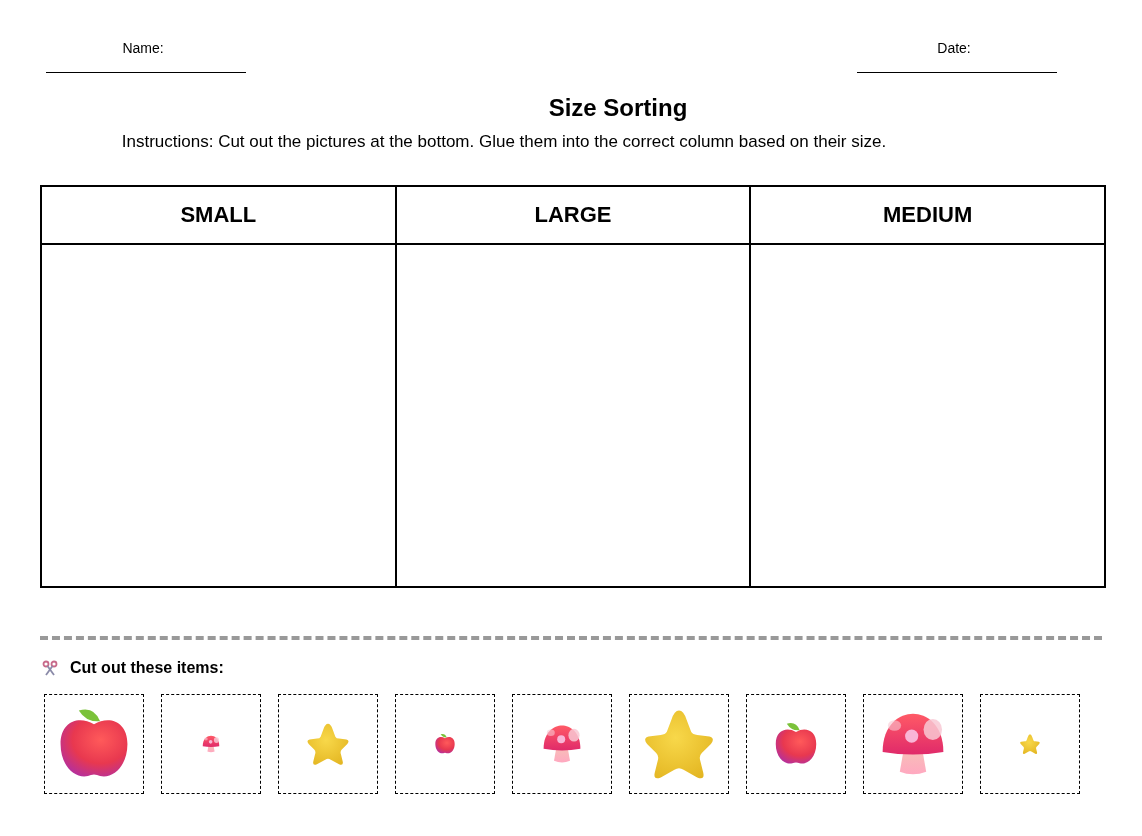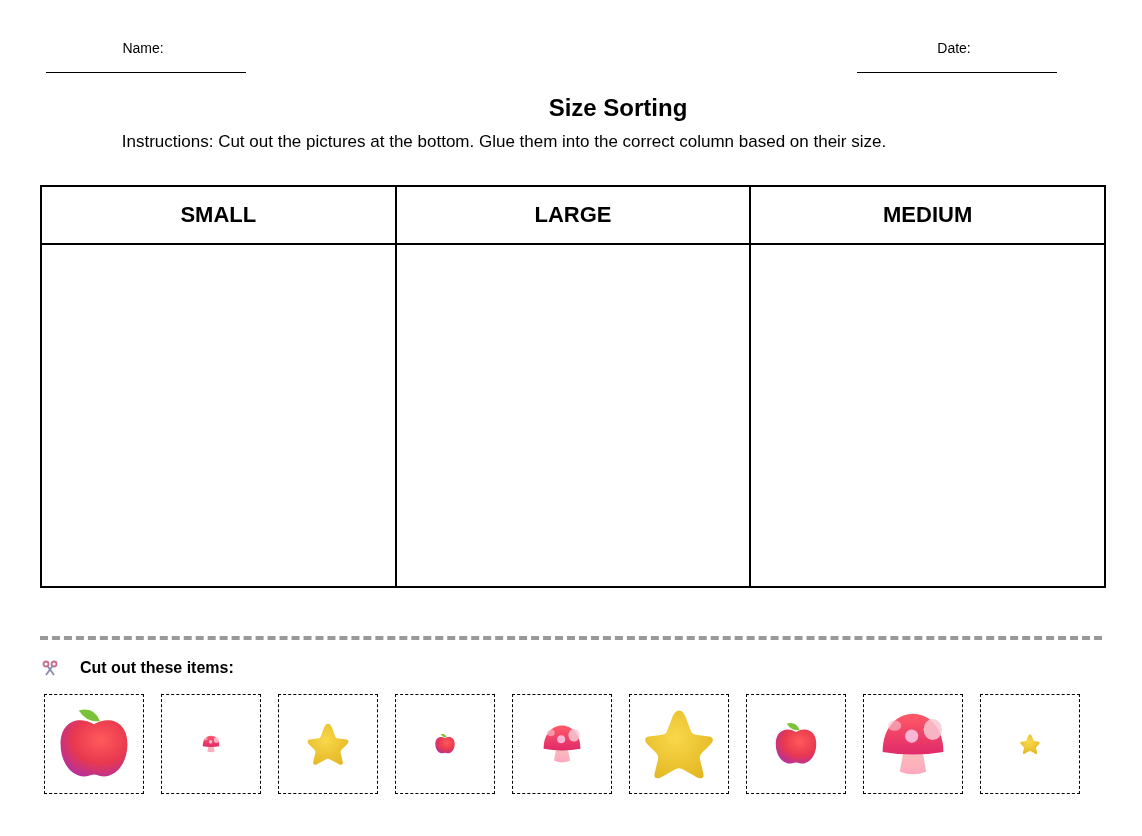--- a/index.html
+++ b/index.html
@@ -7,21 +7,21 @@
   .field { position:absolute; top:40px; font-size:14px; display:flex; align-items:center;flex-direction:column; }
   .field .line { display:inline-block; width:200px; border-bottom:1px solid #000; margin-left:6px; height:16px; }
   #name-field { left:40px; }
   #date-field { left:851px; }
   .title { position:absolute; top:94px; left:0; width:1142px; text-align:center; font-size:24px; font-weight:bold;padding-left:47px; }
   .instr { position:absolute; top:132px; left:0; width:1008px; text-align:center; font-size:17px; }
   table.sort { position:absolute; top:185px; left:40px; width:1066px; height:403px; border-collapse:collapse; }
   table.sort th, table.sort td { border:2px solid #000; width:33.33%; }
   table.sort th { height:54px; font-size:22px; font-weight:bold; }
   .cutline { position:absolute; top:636px; left:40px; width:1062px; border-top:4px dashed #999; }
-  .cut-label { position:absolute; top:659px; left:42px; font-size:16px; font-weight:bold; display:flex; align-items:center; gap:22px; }
+  .cut-label { position:absolute; top:659px; left:42px; font-size:16px; font-weight:bold; display:flex; align-items:center; gap:12px; }
   .items { position:absolute; top:694px; left:44px; display:flex; gap:17px; }
   .item { width:100px; height:100px; border:1px dashed #000; box-sizing:border-box; display:flex; align-items:center; justify-content:center; }
   .item svg { display:block; }
 </style>
 </head>
 <body>
 
 <div class="field" id="name-field">
   <span>Name:</span>
   <span class="line"></span>

